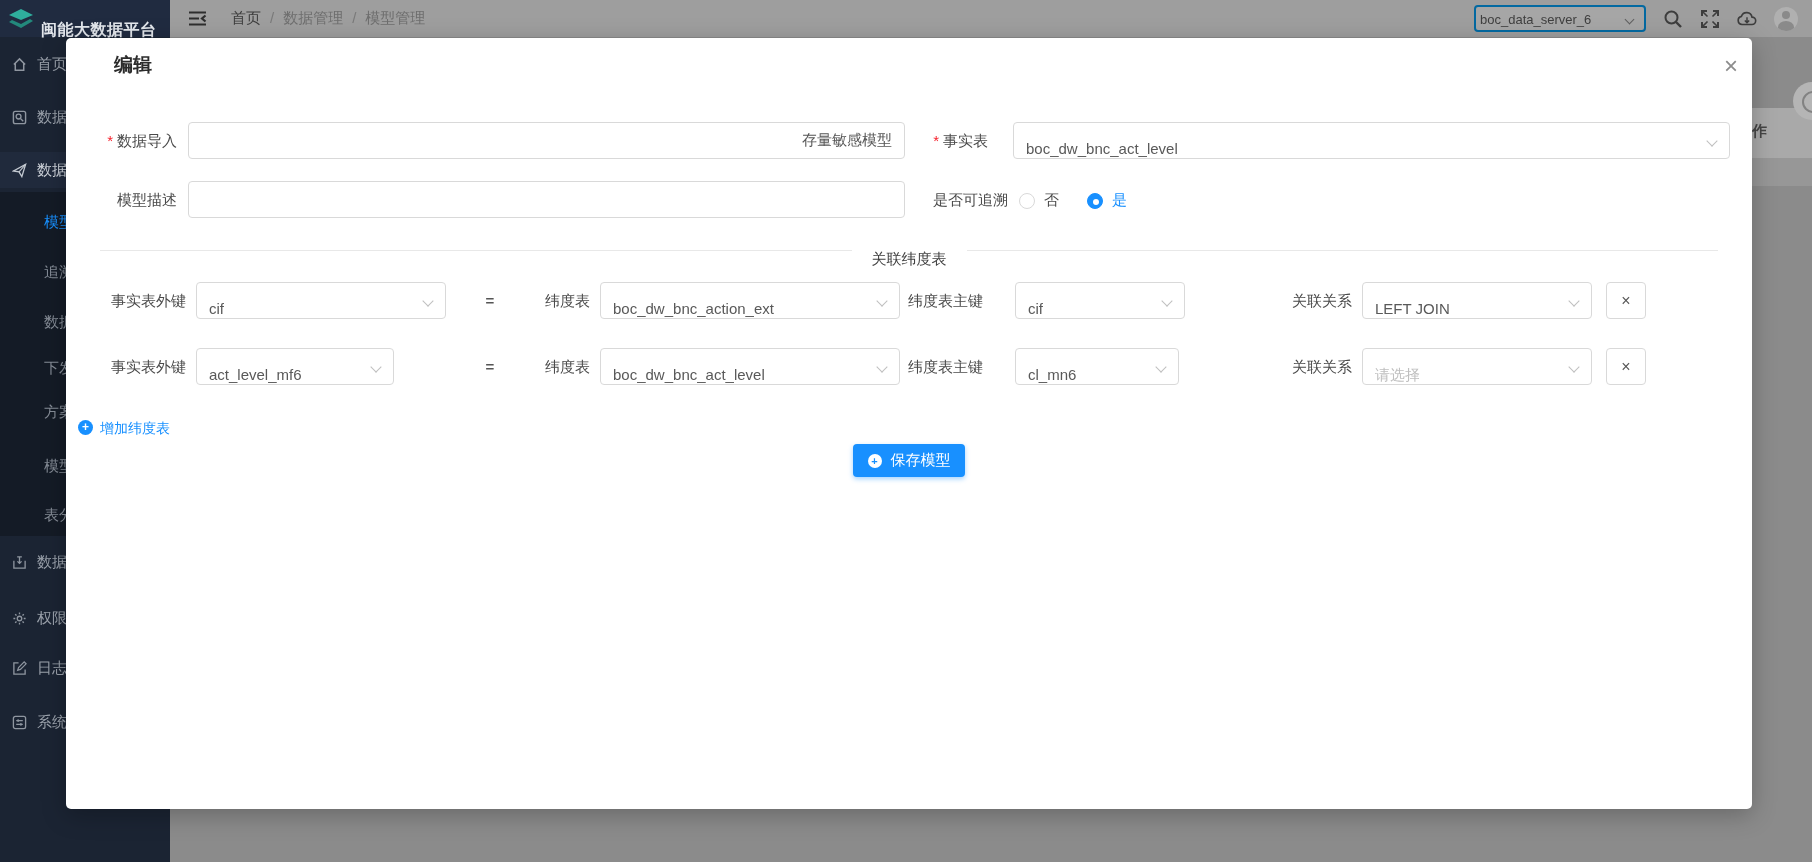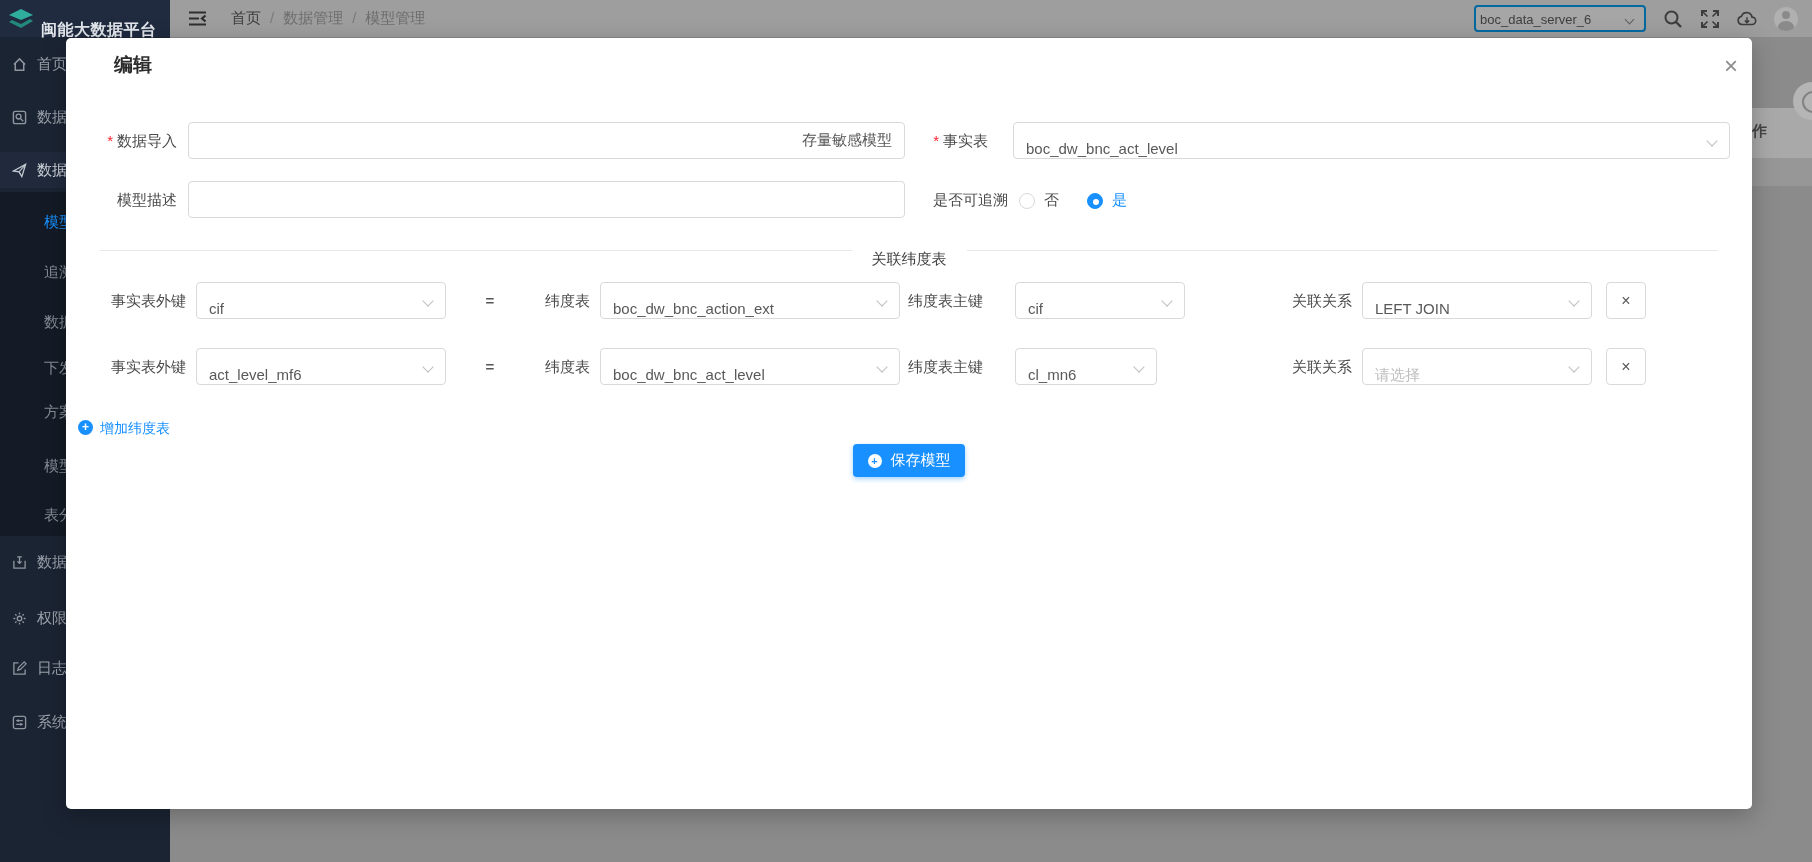--- a/index.html
+++ b/index.html
@@ -263,30 +263,30 @@
   <div class="select" style="left:949px;top:244px;width:170px">
     <span>cif</span>
   </div>
   <div class="flabel" style="left:1180px;top:244px;width:106px">关联关系</div>
   <div class="select" style="left:1296px;top:244px;width:230px">
     <span>LEFT JOIN</span>
   </div>
   <div class="remove-btn" style="left:1540px;top:244px">×</div>
 
   <div class="flabel" style="left:0;top:310px;width:120px">事实表外键</div>
-  <div class="select" style="left:130px;top:310px;width:250px">
+  <div class="select" style="left:130px;top:310px;width:198px">
     <span>act_level_mf6</span>
   </div>
   <div class="eq-sign" style="left:412px;top:310px">=</div>
   <div class="flabel" style="left:420px;top:310px;width:104px">纬度表</div>
   <div class="select" style="left:534px;top:310px;width:300px">
     <span>boc_dw_bnc_act_level</span>
   </div>
   <div class="flabel" style="left:800px;top:310px;width:117px">纬度表主键</div>
-  <div class="select" style="left:949px;top:310px;width:142px">
+  <div class="select" style="left:949px;top:310px;width:164px">
     <span>cl_mn6</span>
   </div>
   <div class="flabel" style="left:1180px;top:310px;width:106px">关联关系</div>
   <div class="select" style="left:1296px;top:310px;width:230px">
     <span class="ph">请选择</span>
   </div>
   <div class="remove-btn" style="left:1540px;top:310px">×</div>
 
   <div class="add-link">
     <span class="plus-c"></span>

